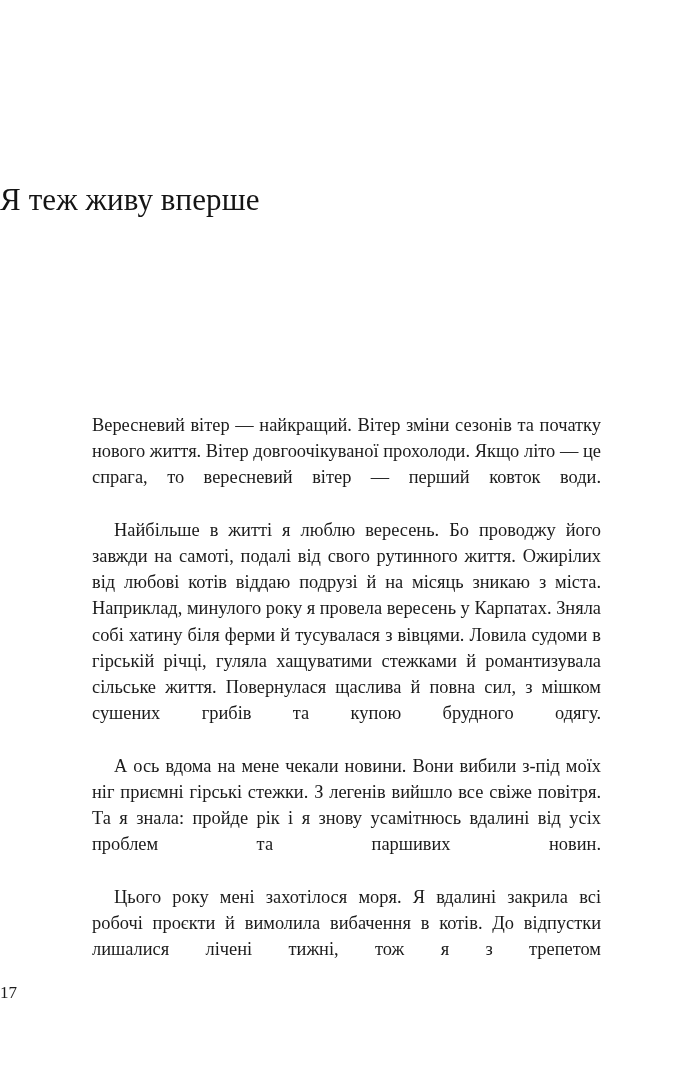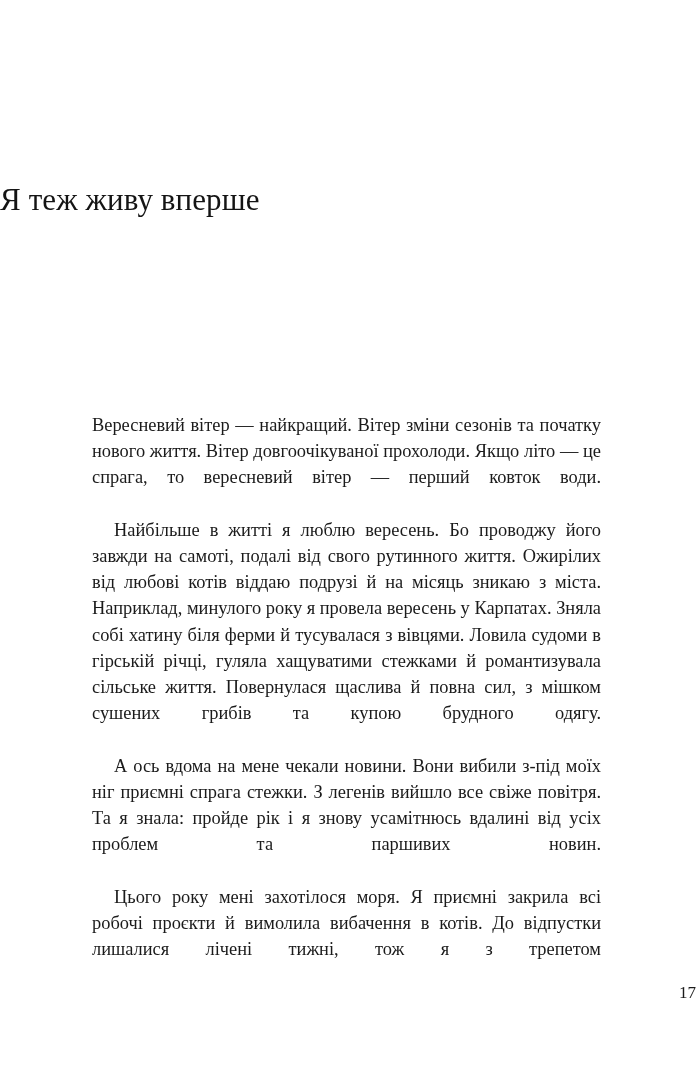--- a/index.html
+++ b/index.html
@@ -68,35 +68,35 @@
     display: inline-block;
     width: 100%;
   }
 
   
   .folio {
     position: absolute;
     top: 982px;
     left: 0;
     width: 696px;
-    text-align: right;
+    text-align: left;
     font-size: 17px;
     line-height: 22px;
     color: #1b1b1b;
   }
 </style>
 </head>
 <body>
 
 <div class="page">
 
   <h1 class="chapter-title">Я теж живу вперше</h1>
 
   <div class="text-block">
     <p class="body-paragraph first">Вересневий вітер — найкращий. Вітер зміни сезонів та початку нового життя. Вітер довгоочікуваної прохолоди. Якщо літо — це спрага, то вересневий вітер — перший ковток води.</p>
     <p class="body-paragraph">Найбільше в житті я люблю вересень. Бо проводжу його завжди на самоті, подалі від свого рутинного життя. Ожирілих від любові котів віддаю подрузі й на місяць зникаю з міста. Наприклад, минулого року я провела вересень у Карпатах. Зняла собі хатину біля ферми й тусувалася з вівцями. Ловила судоми в гірській річці, гуляла хащуватими стежками й романтизувала сільське життя. Повернулася щаслива й повна сил, з мішком сушених грибів та купою брудного одягу.</p>
-    <p class="body-paragraph">А ось вдома на мене чекали новини. Вони вибили з-під моїх ніг приємні спрага стежки. З легенів вийшло все свіже повітря. Та я знала: пройде рік і я знову усамітнюсь вдалині від усіх проблем та паршивих новин.</p>
-    <p class="body-paragraph">Цього року мені захотілося моря. Я приємні закрила всі робочі проєкти й вимолила вибачення в котів. До відпустки лишалися лічені тижні, тож я з трепетом</p>
+    <p class="body-paragraph">А ось вдома на мене чекали новини. Вони вибили з-під моїх ніг приємні гірські стежки. З легенів вийшло все свіже повітря. Та я знала: пройде рік і я знову усамітнюсь вдалині від усіх проблем та паршивих новин.</p>
+    <p class="body-paragraph">Цього року мені захотілося моря. Я вдалині закрила всі робочі проєкти й вимолила вибачення в котів. До відпустки лишалися лічені тижні, тож я з трепетом</p>
   </div>
 
   <div class="folio">17</div>
 
 </div>
 
 </body></html>

